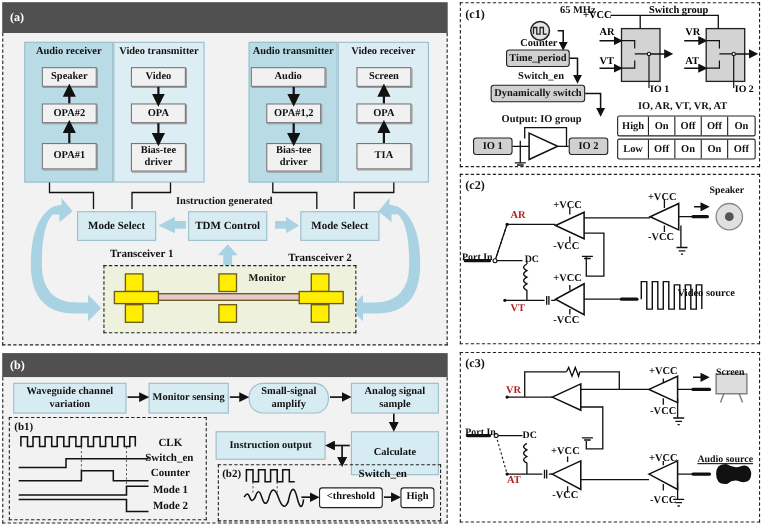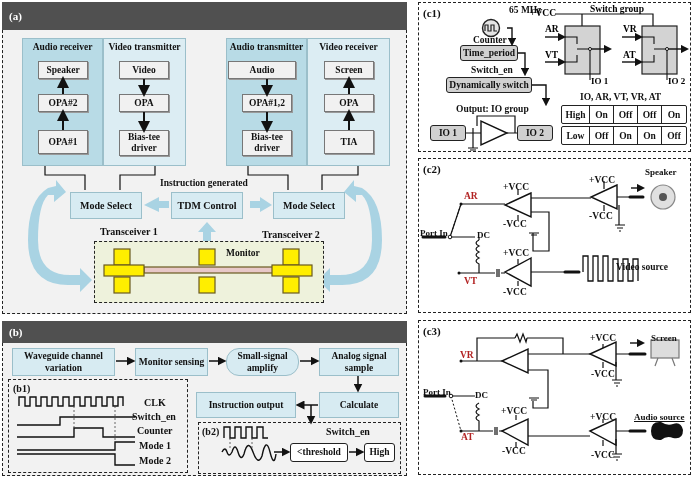--- a/index.html
+++ b/index.html
@@ -109,21 +109,21 @@
 
 <div class="panel-title" style="left:2px;top:321px;width:405px;height:22px;">
   <span class="lbl">(b)</span>
 </div>
 <div class="dash gray-bg" style="left:2px;top:343px;width:405px;height:133px;border-top:none;"></div>
 
 <div class="lbox" style="left:12px;top:348px;width:103px;height:28px;font-size:9.5px;">Waveguide channel  variation</div>
 <div class="lbox" style="left:135px;top:348px;width:73px;height:28px;font-size:9.5px;">Monitor sensing</div>
 <div class="lbox" style="left:226px;top:348px;width:73px;height:28px;font-size:9.5px;border-radius:13px;">Small-signal amplify</div>
 <div class="lbox" style="left:319px;top:348px;width:80px;height:28px;font-size:9.5px;">Analog signal sample</div>
-<div class="lbox" style="left:319px;top:392px;width:80px;height:26px;font-size:9.5px;">Calculate</div>
+<div class="lbox" style="left:319px;top:392px;width:80px;height:40px;font-size:9.5px;">Calculate</div>
 <div class="lbox" style="left:196px;top:392px;width:100px;height:26px;font-size:9.5px;">Instruction output</div>
 
 <svg style="left:0;top:0;" width="410" height="478">
   <defs>
     <marker id="ah2" markerWidth="6" markerHeight="6" refX="3" refY="3" orient="auto">
         <path d="M0,0 L6,3 L0,6 z" fill="#111"></path>
       </marker>
   </defs>
   <line x1="116" y1="361" x2="131" y2="361" stroke="#111" stroke-width="1.5" marker-end="url(#ah2)"></line>
   <line x1="209" y1="361" x2="222" y2="361" stroke="#111" stroke-width="1.5" marker-end="url(#ah2)"></line>

